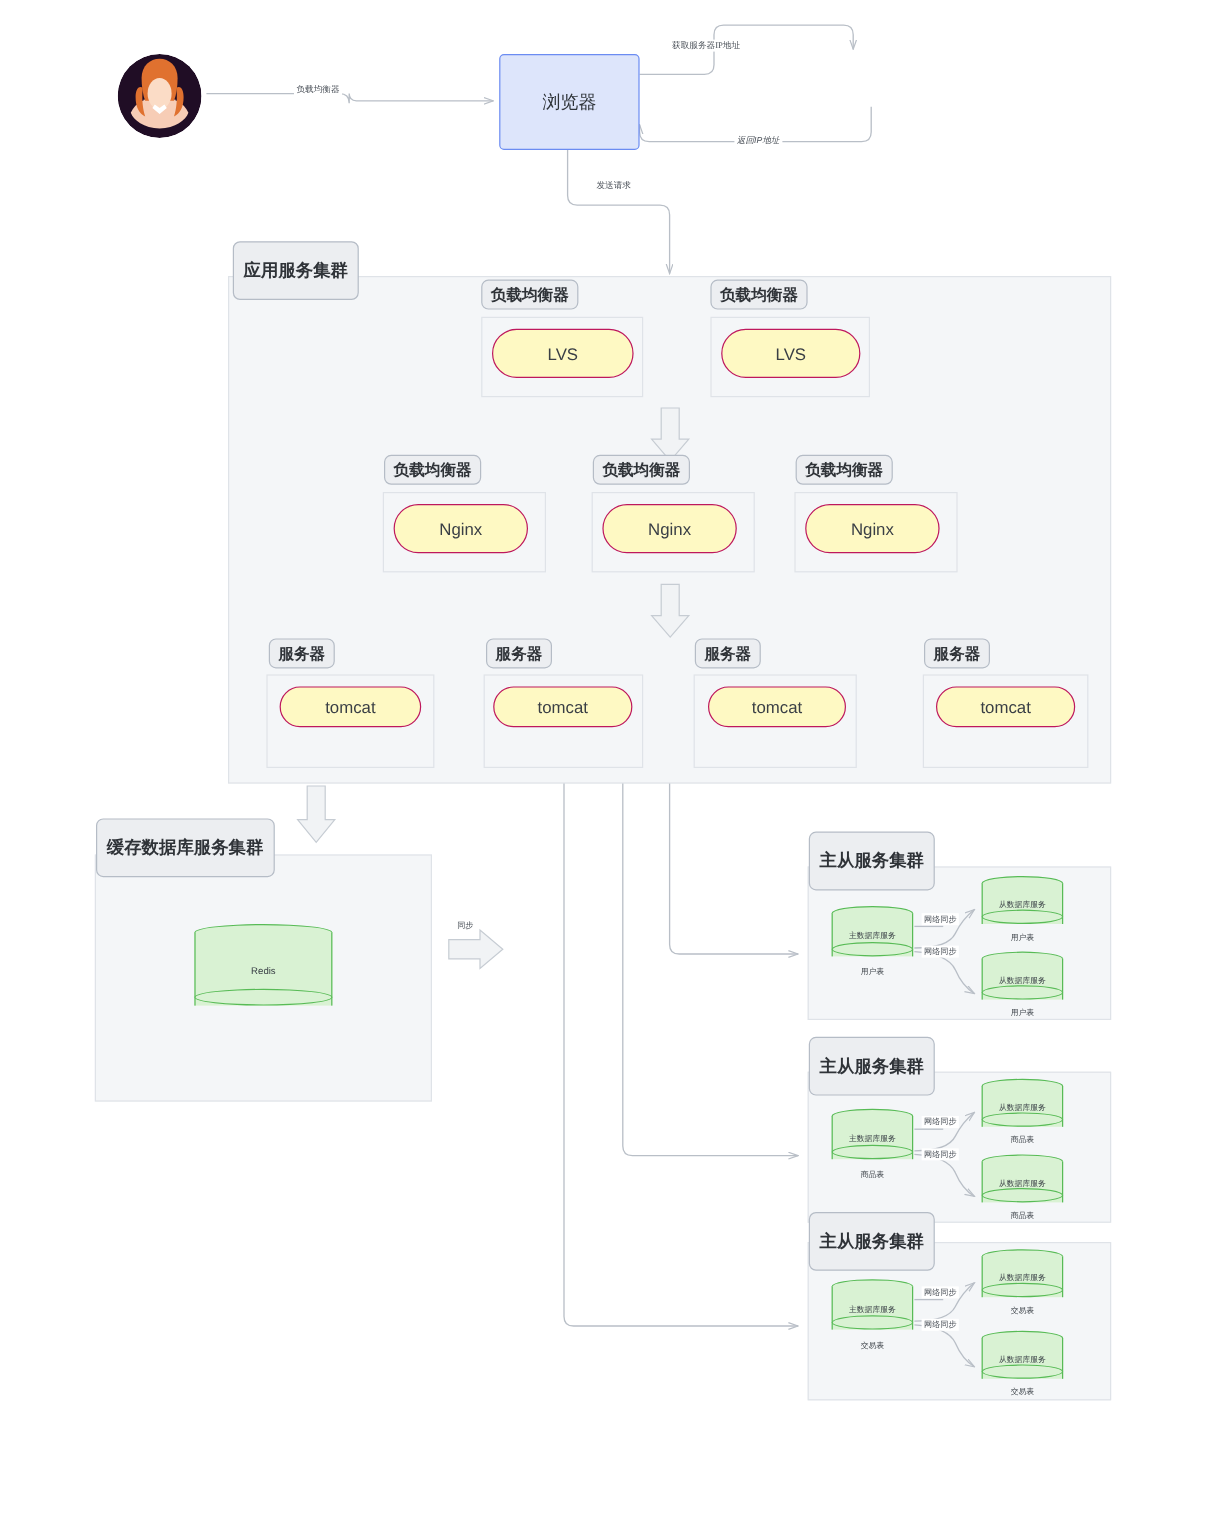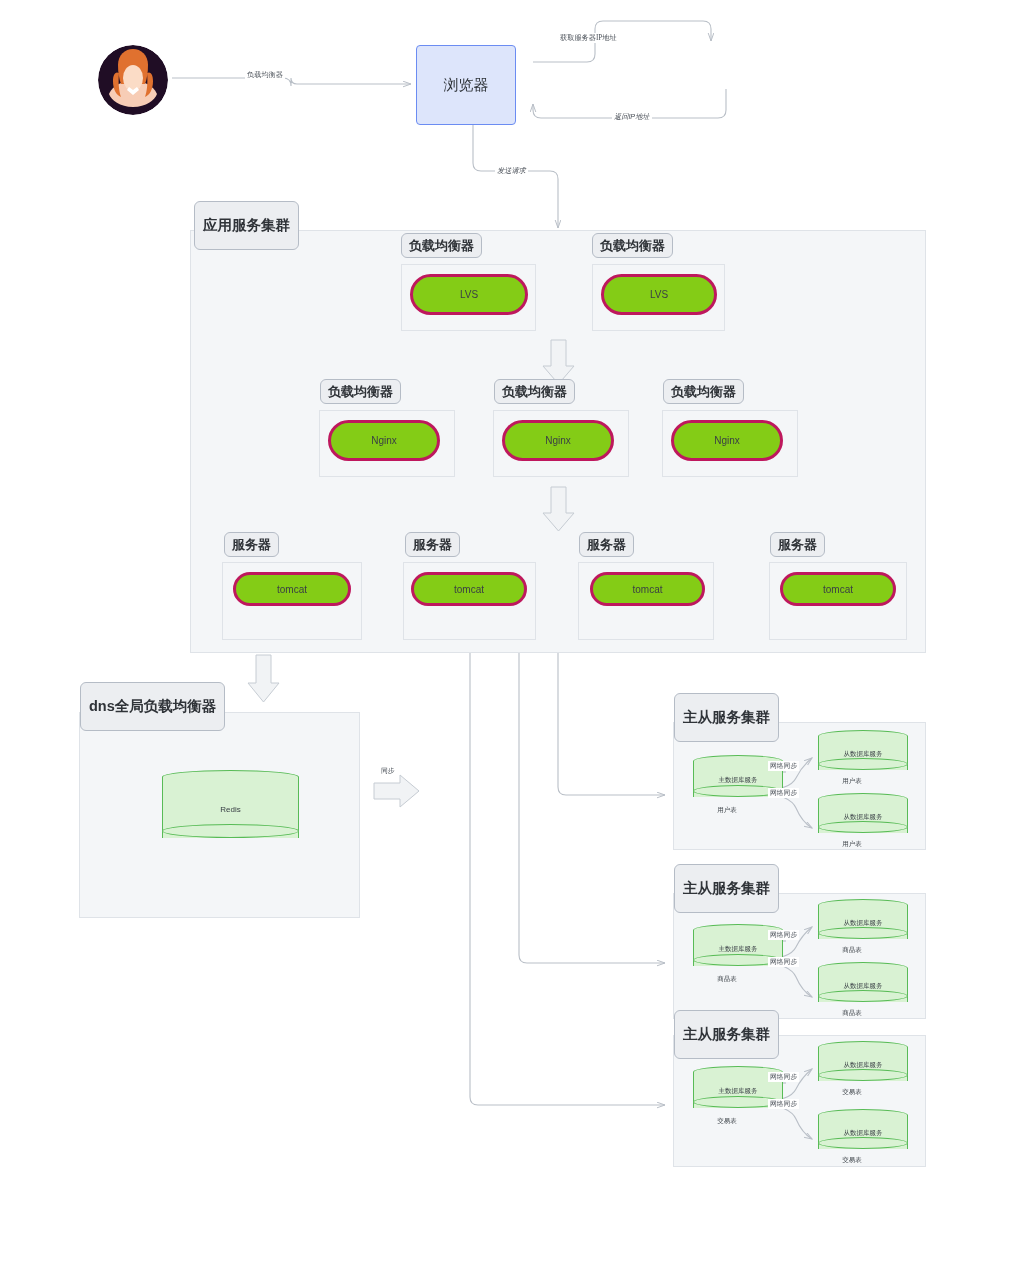--- a/index.html
+++ b/index.html
@@ -14,33 +14,33 @@
   .grp-label.big{font-size:14.5px;padding:14px 8px;}
   .grp-label.mid{font-size:13px;padding:2.5px 7px;}
 
   
   .cluster{position:absolute;background:#f4f6f8;border:1px solid #dfe3e8;
     box-sizing:border-box;z-index:1;}
   .subbox{position:absolute;background:#f4f6f8;border:1px solid #dfe3e8;
     box-sizing:border-box;z-index:2;}
 
   
-  .capsule{position:absolute;background:#84cc16;border:3px solid #be185d;
+  .capsule{position:absolute;background:#fef9c3;border:1px solid #be185d;
     border-radius:26px;display:flex;align-items:center;justify-content:center;
-    font-size:10px;color:#3a3f45;box-sizing:border-box;z-index:3;}
+    font-size:14px;color:#3a3f45;box-sizing:border-box;z-index:3;}
 
   
   .bluebox{position:absolute;background:#dde5fb;border:1.6px solid #6b8cf2;
     border-radius:4px;display:flex;align-items:center;justify-content:center;
     box-sizing:border-box;z-index:4;}
   .bluebox span{font-size:15px;color:#2e3338;}
   .bluebox.wide span{font-size:15.5px;}
 
   
-  .cyl{position:absolute;z-index:3;padding-left:22px;}
+  .cyl{position:absolute;z-index:3;}
   .cyl .body{position:absolute;left:0;right:0;background:#d9f2d3;
     border-left:1.4px solid #58bb56;border-right:1.4px solid #58bb56;}
   .cyl .top{position:absolute;left:0;right:0;height:14px;background:#d9f2d3;
     border:1.4px solid #58bb56;border-radius:50%;box-sizing:border-box;}
   .cyl .bot{position:absolute;left:0;right:0;height:14px;background:#d9f2d3;
     border:1.4px solid #58bb56;border-radius:50%;box-sizing:border-box;}
   .cyl .cap-txt{position:absolute;left:0;right:0;text-align:center;
     font-size:6.5px;color:#3a4046;}
   .cyl-cap{position:absolute;text-align:center;font-size:6.5px;color:#3f454b;
     z-index:4;white-space:nowrap;}
@@ -117,29 +117,29 @@
       <circle cx="35" cy="35" r="35" fill="#200d25"></circle>
       <path d="M35 62 c-13 0 -22 -7 -24 -13 c4 -9 13 -13 24 -13 c11 0 20 4 24 13 c-2 6 -11 13 -24 13Z" fill="#f7cdb6"></path>
       <path d="M20 20 c0 -10 7 -16 15 -16 c8 0 15 6 15 16 c0 7 -1 14 -3 19 l-24 0 c-2 -5 -3 -12 -3 -19Z" fill="#e0712f"></path>
       <ellipse cx="35" cy="33" rx="10" ry="13" fill="#fbdcc6"></ellipse>
       <path d="M21 28 c-1 10 0 18 2 24 c-5 -2 -8 -8 -8 -16 c0 -6 2 -10 6 -8Z" fill="#e0712f"></path>
       <path d="M49 28 c1 10 0 18 -2 24 c5 -2 8 -8 8 -16 c0 -6 -2 -10 -6 -8Z" fill="#e0712f"></path>
       <path d="M29 45 l6 5 l6 -5 l-2 -3 l-4 3 l-4 -3Z" fill="#ffffff"></path>
     </svg>
   </div>
 
-  <div class="bluebox" style="left:416px;top:45px;width:100px;height:80px;">
+  <div class="bluebox" style="left:416px;top:45px;width:117px;height:80px;">
     <span>浏览器</span>
   </div>
 
 
   <div class="elabel m" style="left:245px;top:70px;">负载均衡器</div>
   <div class="elabel m" style="left:558px;top:33px;font-family:Liberation Serif, serif;">获取服务器IP地址</div>
   <div class="elabel m" style="left:612px;top:112px;font-style:italic;">返回IP地址</div>
-  <div class="elabel m" style="left:495px;top:166px;font-style:italic;">发送请求</div>
+  <div class="elabel m" style="left:495px;top:150px;">发送请求</div>
 
   <div class="grp-label big" style="left:194px;top:201px;">应用服务集群</div>
   <div class="cluster" style="left:190px;top:230px;width:736px;height:423px;"></div>
 
   <div class="grp-label mid" style="left:401px;top:233px;">负载均衡器</div>
   <div class="grp-label mid" style="left:592px;top:233px;">负载均衡器</div>
 
   <div class="subbox" style="left:401px;top:264px;width:135px;height:67px;"></div>
   <div class="capsule" style="left:410px;top:274px;width:118px;height:41px;">
     <span>LVS</span>
@@ -187,21 +187,21 @@
   <div class="subbox" style="left:578px;top:562px;width:136px;height:78px;"></div>
   <div class="capsule" style="left:590px;top:572px;width:115px;height:34px;">
     <span>tomcat</span>
   </div>
 
   <div class="subbox" style="left:769px;top:562px;width:138px;height:78px;"></div>
   <div class="capsule" style="left:780px;top:572px;width:116px;height:34px;">
     <span>tomcat</span>
   </div>
 
-  <div class="grp-label big" style="left:80px;top:682px;">dns全局负载均衡器</div>
+  <div class="grp-label big" style="left:80px;top:682px;">缓存数据库服务集群</div>
   <div class="cluster" style="left:79px;top:712px;width:281px;height:206px;"></div>
 
   <div class="cyl" style="left:162px;top:770px;width:115px;height:75px;">
     <div class="top" style="top:0;"></div>
     <div class="body" style="top:7px;height:61px;"></div>
     <div class="bot" style="top:54px;"></div>
     <div class="cap-txt" style="top:35px;font-size:8px;">Redis</div>
   </div>
 
   <div class="elabel" style="left:379px;top:766px;">同步</div>

